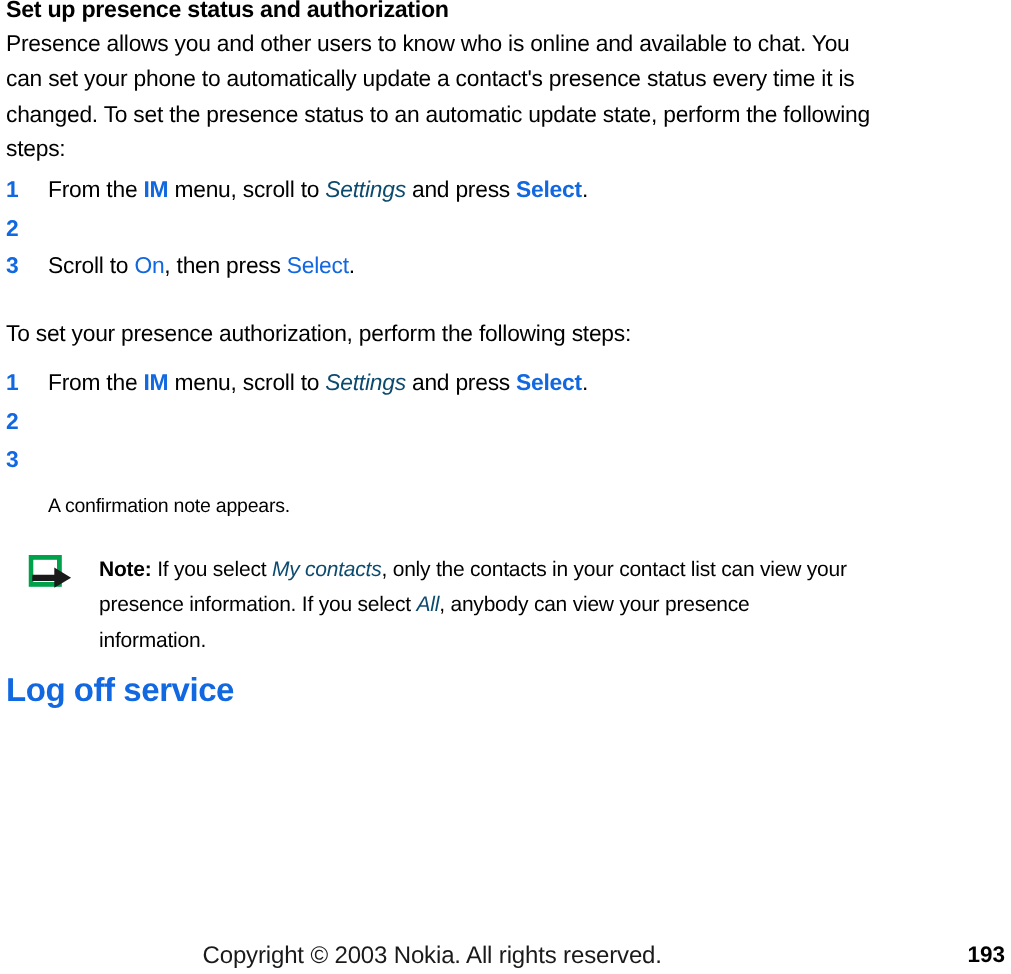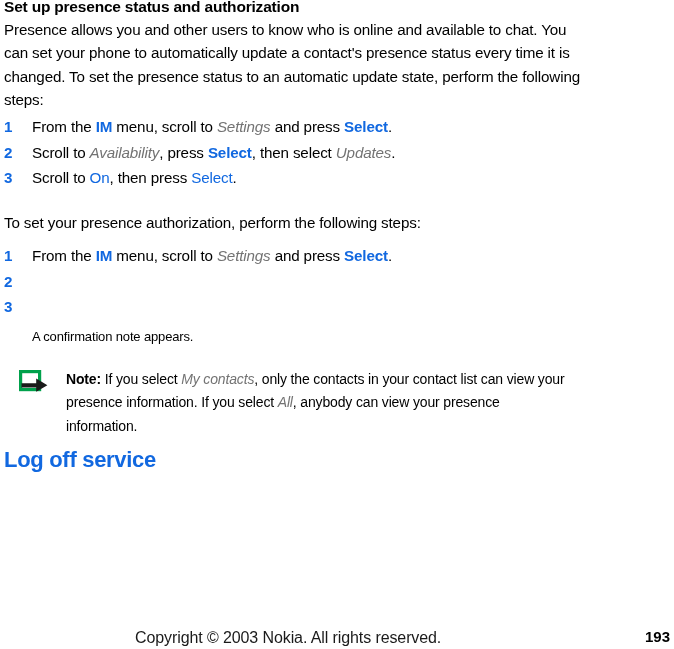--- a/index.html
+++ b/index.html
@@ -95,21 +95,21 @@
     padding-left: 32px;
     font-size: 13px;
     line-height: 25.5px;
     letter-spacing: -0.15px;
     margin-top: 4px;
   }
 
   
   .b-blue { color: #1168e0; font-weight: bold; }
   .n-blue { color: #1168e0; font-weight: normal; }
-  .i-blue { color: #737373; font-style: italic; font-weight: normal; }
+  .i-blue { color: #0c4a6e; font-style: italic; font-weight: normal; }
   .b-blk  { color: #000; font-weight: bold; }
 
   
   .note {
     position: absolute;
     left: 0;
     top: 368px;
     width: 670px;
   }
   .note-icon {
@@ -160,21 +160,21 @@
 <body>
 
 <div class="page">
 
   <div class="h-sub">Set up presence status and authorization</div>
 
   <div class="para" id="para-intro">Presence allows you and other users to know who is online and available to chat. You can set your phone to automatically update a contact's presence status every time it is changed. To set the presence status to an automatic update state, perform the following steps:</div>
 
   <ol class="steps" id="steps-presence" style="list-style: none; margin: 0px; padding: 0px;">
       <li class="step"><span class="step-num">1</span><span><span>From the </span><span class="b-blue">IM</span><span> menu, scroll to </span><span class="i-blue">Settings</span><span> and press </span><span class="b-blue">Select</span><span>.</span></span></li>
-      <li class="step"><span class="step-num">2</span><span><span>Scroll to </span><span class="i-blue">Availability</span><span>, press </span><span class="b-blue">Select</span><span>, then select </span><span class="i-blue">Updates</span><span>.</span></span></li>
+      <li class="step"><span class="step-num">2</span></li>
       <li class="step"><span class="step-num">3</span><span><span>Scroll to </span><span class="n-blue">On</span><span>, then press </span><span class="n-blue">Select</span><span>.</span></span></li>
     </ol>
 
   <div class="para" id="para-auth">To set your presence authorization, perform the following steps:</div>
 
   <ol class="steps" id="steps-auth" style="list-style: none; margin: 0px; padding: 0px;">
       <li class="step"><span class="step-num">1</span><span><span>From the </span><span class="b-blue">IM</span><span> menu, scroll to </span><span class="i-blue">Settings</span><span> and press </span><span class="b-blue">Select</span><span>.</span></span></li>
       <li class="step"><span class="step-num">2</span></li>
       <li class="step"><span class="step-num">3</span></li>
       <div class="step-sub">A confirmation note appears.</div>

